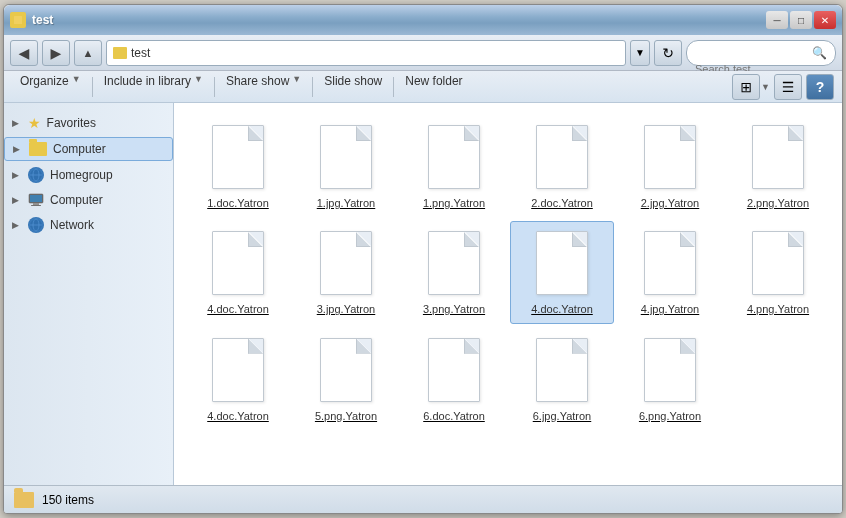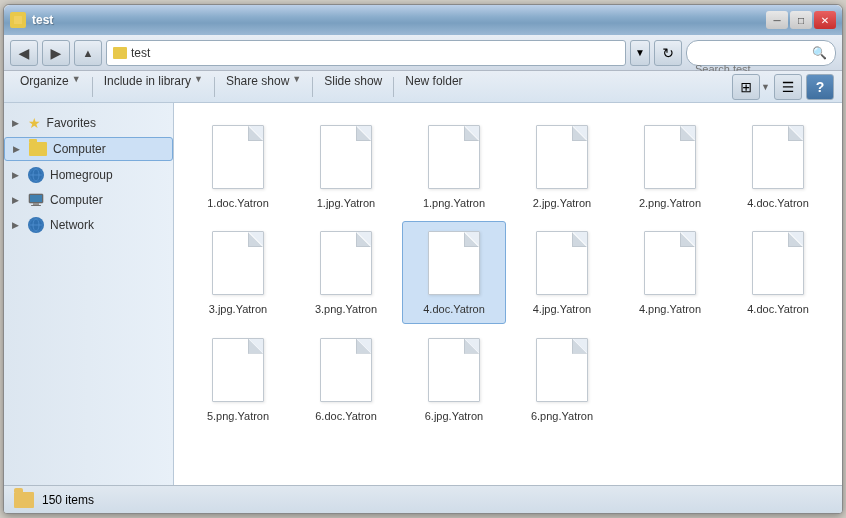--- a/index.html
+++ b/index.html
@@ -277,20 +277,21 @@
       flex: 1;
       overflow-y: scroll;
       background: white;
       padding: 8px;
     }
     .file-grid {
       display: grid;
       grid-template-columns: repeat(6, 1fr);
       gap: 4px;
       padding: 4px;
+      text-decoration: underline;
     }
     .file-item {
       display: flex;
       flex-direction: column;
       align-items: center;
       padding: 6px 4px;
       cursor: pointer;
       border-radius: 3px;
       border: 1px solid transparent;
     }
@@ -533,20 +534,26 @@
           <div class="file-item">
       <div class="file-icon">
         <div class="doc-icon"></div>
       </div>
       <span class="file-name">1.png.Yatron</span>
     </div>
           <div class="file-item">
       <div class="file-icon">
         <div class="doc-icon"></div>
       </div>
+      <span class="file-name">2.doc.Yatron</span>
+    </div>
+          <div class="file-item">
+      <div class="file-icon">
+        <div class="doc-icon"></div>
+      </div>
       <span class="file-name">2.jpg.Yatron</span>
     </div>
           <div class="file-item">
       <div class="file-icon">
         <div class="doc-icon"></div>
       </div>
       <span class="file-name">2.png.Yatron</span>
     </div>
           <div class="file-item">
       <div class="file-icon">

